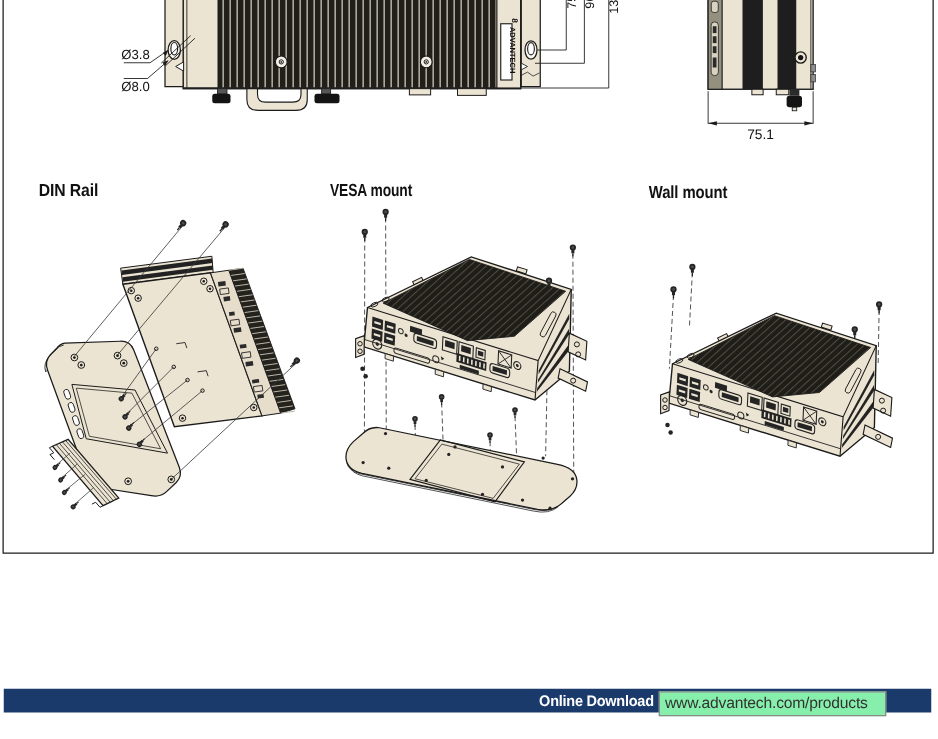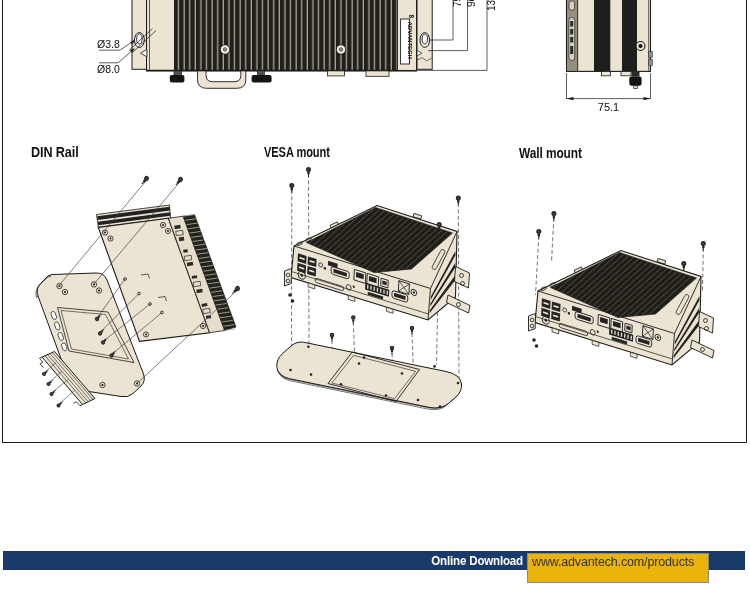--- a/index.html
+++ b/index.html
@@ -4,21 +4,21 @@
 <style>
 html,body{margin:0;padding:0;background:#fff;width:750px;height:591px;overflow:hidden;
 font-family:"Liberation Sans", sans-serif;}
 #page{position:relative;width:750px;height:591px;background:#fff;}
 #mainbox{position:absolute;left:1.9px;top:-20px;width:745px;height:463px;
 border:1.8px solid #1c1c1c;box-sizing:border-box;}
 .hd{position:absolute;font-weight:bold;font-size:14px;color:#111;letter-spacing:-0.1px;transform:scaleX(0.85);transform-origin:0 0;}
 #footbar{position:absolute;left:2.5px;top:550.5px;width:742px;height:19px;background:#1b3a6c;}
 #odl{position:absolute;top:553.5px;left:330px;width:193px;text-align:right;color:#fff;
 font-weight:bold;font-size:12.2px;letter-spacing:-0.2px;transform:scaleX(0.95);transform-origin:100% 0;}
-#urlbox{position:absolute;left:526.5px;top:552.8px;width:182px;height:30px;background:#eab308;
+#urlbox{position:absolute;left:526.5px;top:552.8px;width:182px;height:20px;background:#86efac;
 border:0.8px solid #8a8a8a;box-sizing:border-box;}
 #urltx{position:absolute;left:4.5px;top:0.8px;font-size:12.5px;color:#333;letter-spacing:-0.15px;}
 svg{position:absolute;left:0;top:0;}
 </style>
 </head>
 <body>
 <div id="page">
 <div id="mainbox"></div>
 <div class="hd" style="left:31px;top:143.6px;transform:scaleX(0.9);">DIN Rail</div>
 <div class="hd" style="left:264px;top:143.6px;transform:scaleX(0.79);">VESA mount</div>

